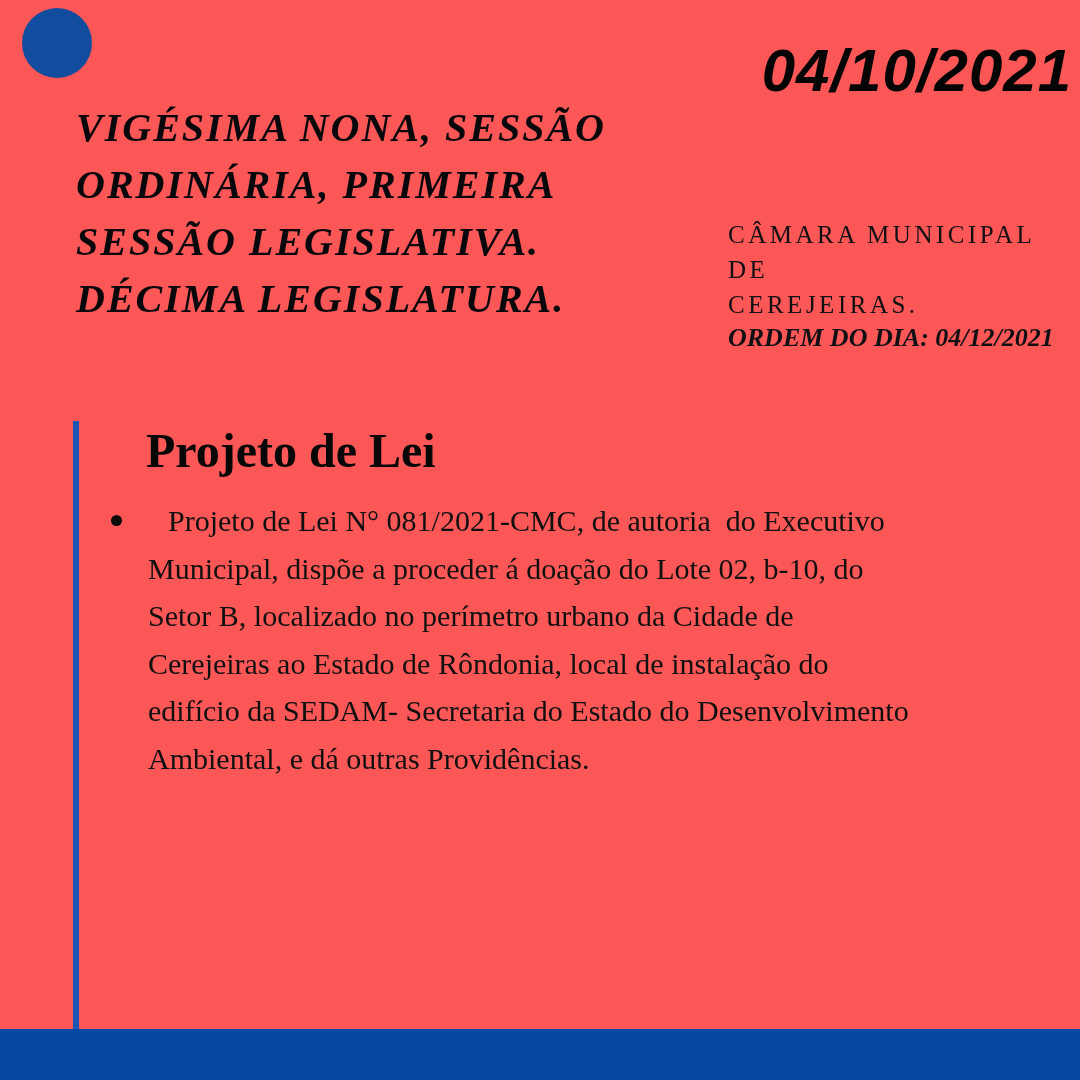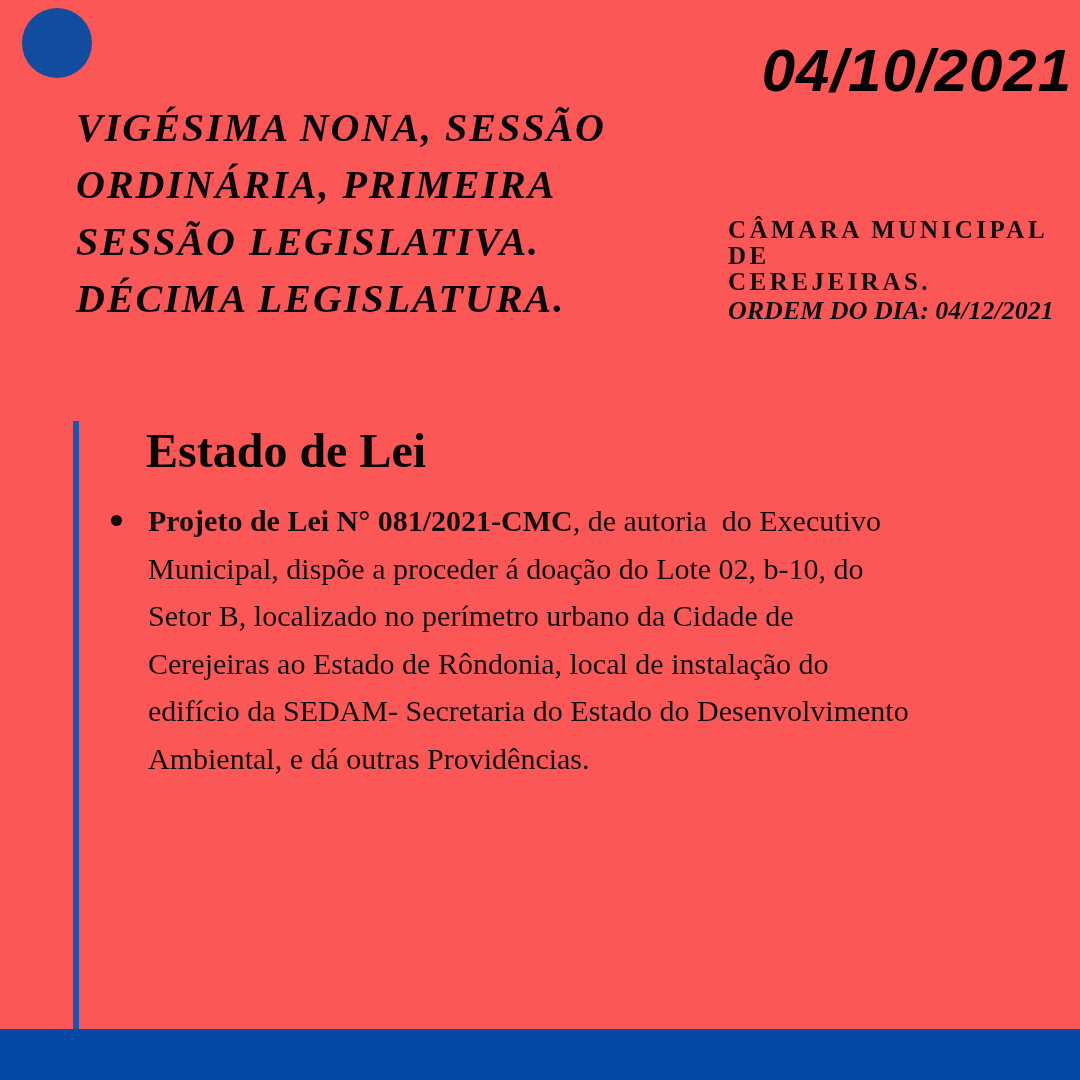--- a/index.html
+++ b/index.html
@@ -29,21 +29,21 @@
   
   .session-title{
     position:absolute;left:76px;top:99px;width:560px;
     font-weight:bold;font-style:italic;
     font-size:40px;line-height:57px;letter-spacing:2px;
     white-space:pre-line;color:#08080c;
   }
   
   .org-block{position:absolute;left:728px;top:217px;width:330px;color:#101014;}
   .org-name{
-    font-weight:bold;font-size:25px;line-height:26px;letter-spacing:3.5px;
+    font-weight:normal;font-size:25px;line-height:35px;letter-spacing:3.5px;
     white-space:pre-line;
   }
   .order-line{
     font-weight:bold;font-style:italic;font-size:26px;line-height:29px;margin-top:1px;
   }
   
   .v-line{position:absolute;left:73px;top:421px;width:6px;height:660px;background:#1C55B4;}
   
   .bottom-bar{position:absolute;left:0;bottom:0;width:1080px;height:51px;background:#0549A4;}
   
@@ -54,21 +54,21 @@
   .bullet-list{
     position:absolute;left:148px;top:497px;width:900px;
     list-style:none;margin:0;padding:0;
     font-size:30px;line-height:47.5px;color:#101010;
   }
   .bullet-list li{position:relative;white-space:pre-wrap;}
   .bullet-list li::before{
     content:"";position:absolute;left:-37px;top:18px;width:11px;height:11px;
     border-radius:50%;background:#0b0b0b;
   }
-  .bullet-bold{font-weight:bold;}
+  .bullet-bold{font-weight:normal;margin-left:20px;}
 </style>
 </head>
 <body>
 
 <div class="canvas">
 
   <div class="quote-badge">
     <span class="quote-glyph">“</span>
   </div>
 
@@ -80,21 +80,21 @@
 DÉCIMA LEGISLATURA.</div>
 
   <div class="org-block">
     <div class="org-name">CÂMARA MUNICIPAL DE
 CEREJEIRAS.</div>
     <div class="order-line">ORDEM DO DIA: 04/12/2021</div>
   </div>
 
   <div class="v-line"></div>
 
-  <div class="section-title">Estado de Lei</div>
+  <div class="section-title">Projeto de Lei</div>
 
   <ul class="bullet-list">
     <li><span class="bullet-bold">Projeto de Lei N° 081/2021-CMC</span><span>, de autoria  do Executivo
 Municipal, dispõe a proceder á doação do Lote 02, b-10, do
 Setor B, localizado no perímetro urbano da Cidade de
 Cerejeiras ao Estado de Rôndonia, local de instalação do
 edifício da SEDAM- Secretaria do Estado do Desenvolvimento
 Ambiental, e dá outras Providências.</span></li>
   </ul>
 

